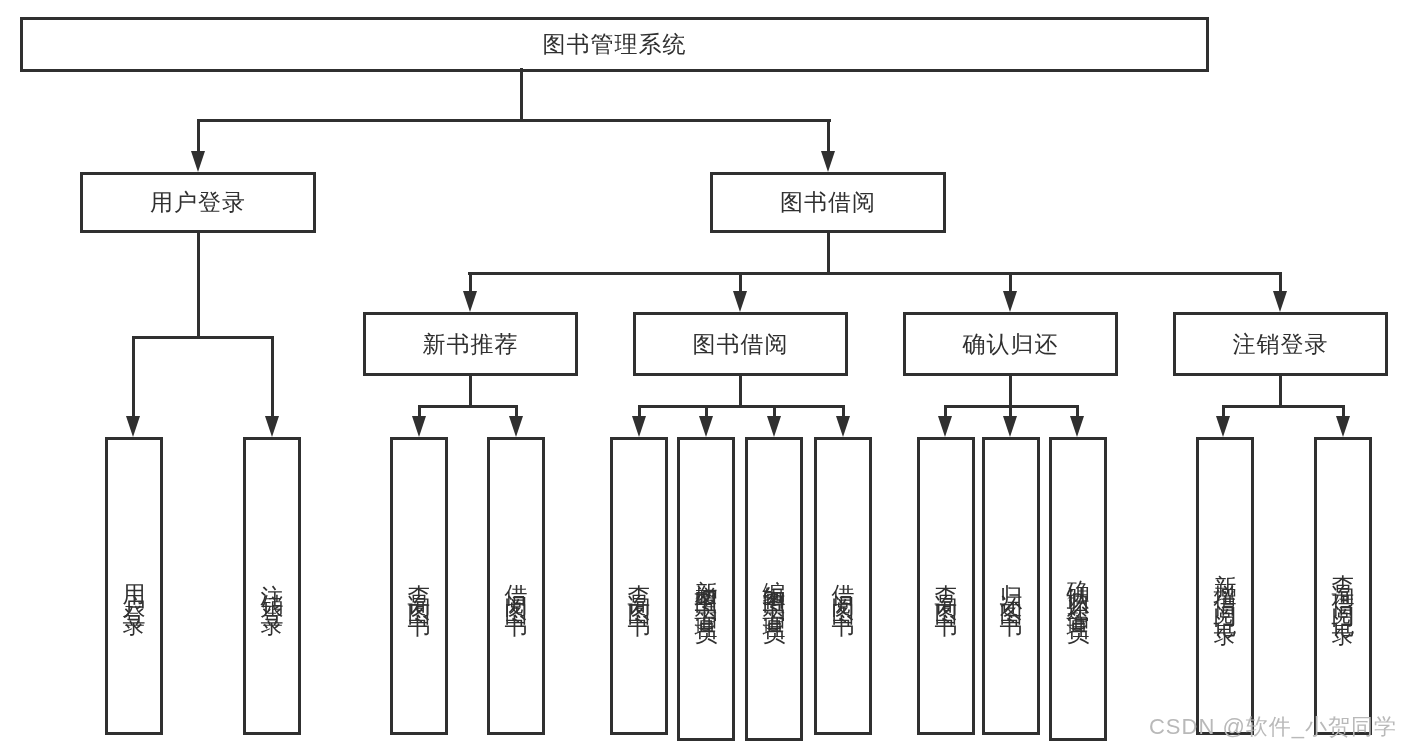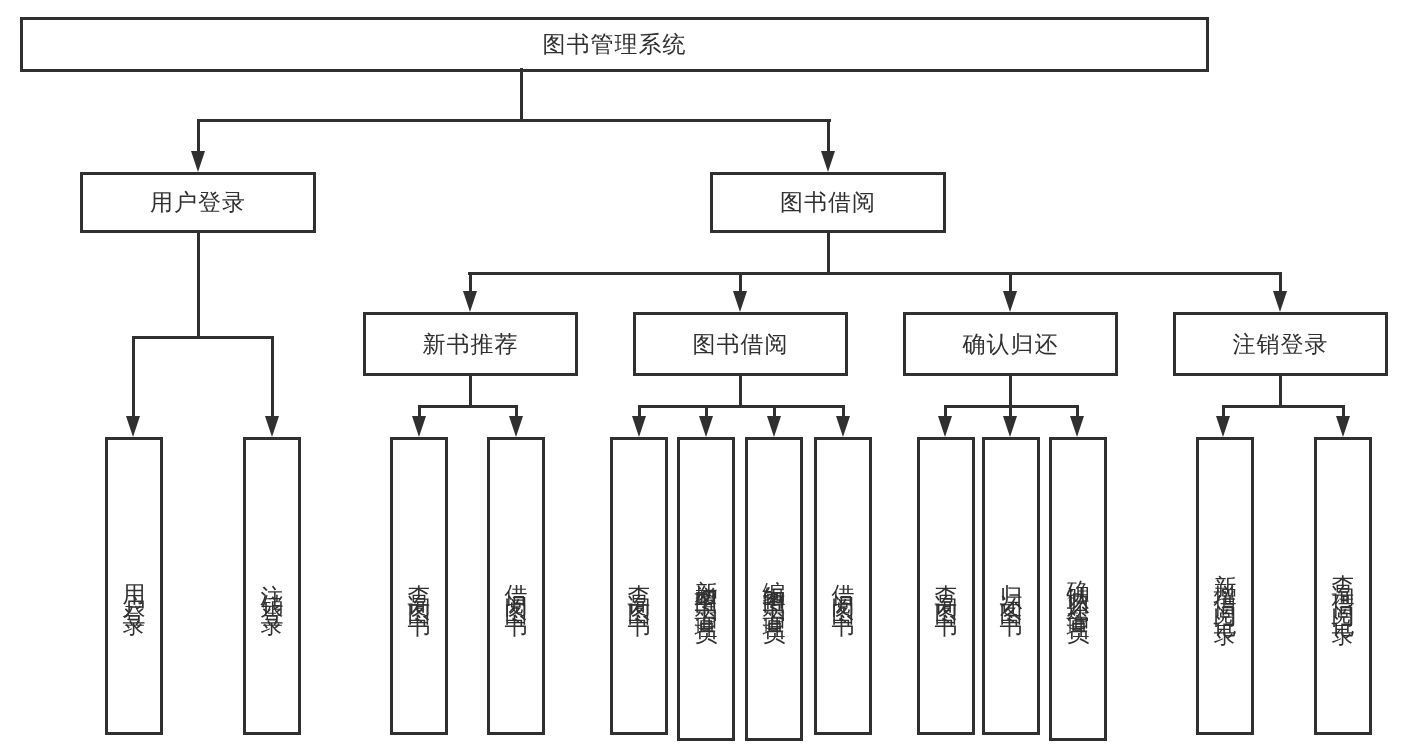--- a/index.html
+++ b/index.html
@@ -177,14 +177,15 @@
     <span class="label tight">确认归还（管理员）</span>
   </div>
 
   <div class="box leaf" style="left:1196px;top:437px;width:58px;height:298px;">
     <span class="label">新增借阅记录</span>
   </div>
   <div class="box leaf" style="left:1314px;top:437px;width:58px;height:298px;">
     <span class="label">查询借阅记录</span>
   </div>
 
+  <div class="watermark">CSDN @软件_小贺同学</div>
 
 </div>
 
 </body></html>

